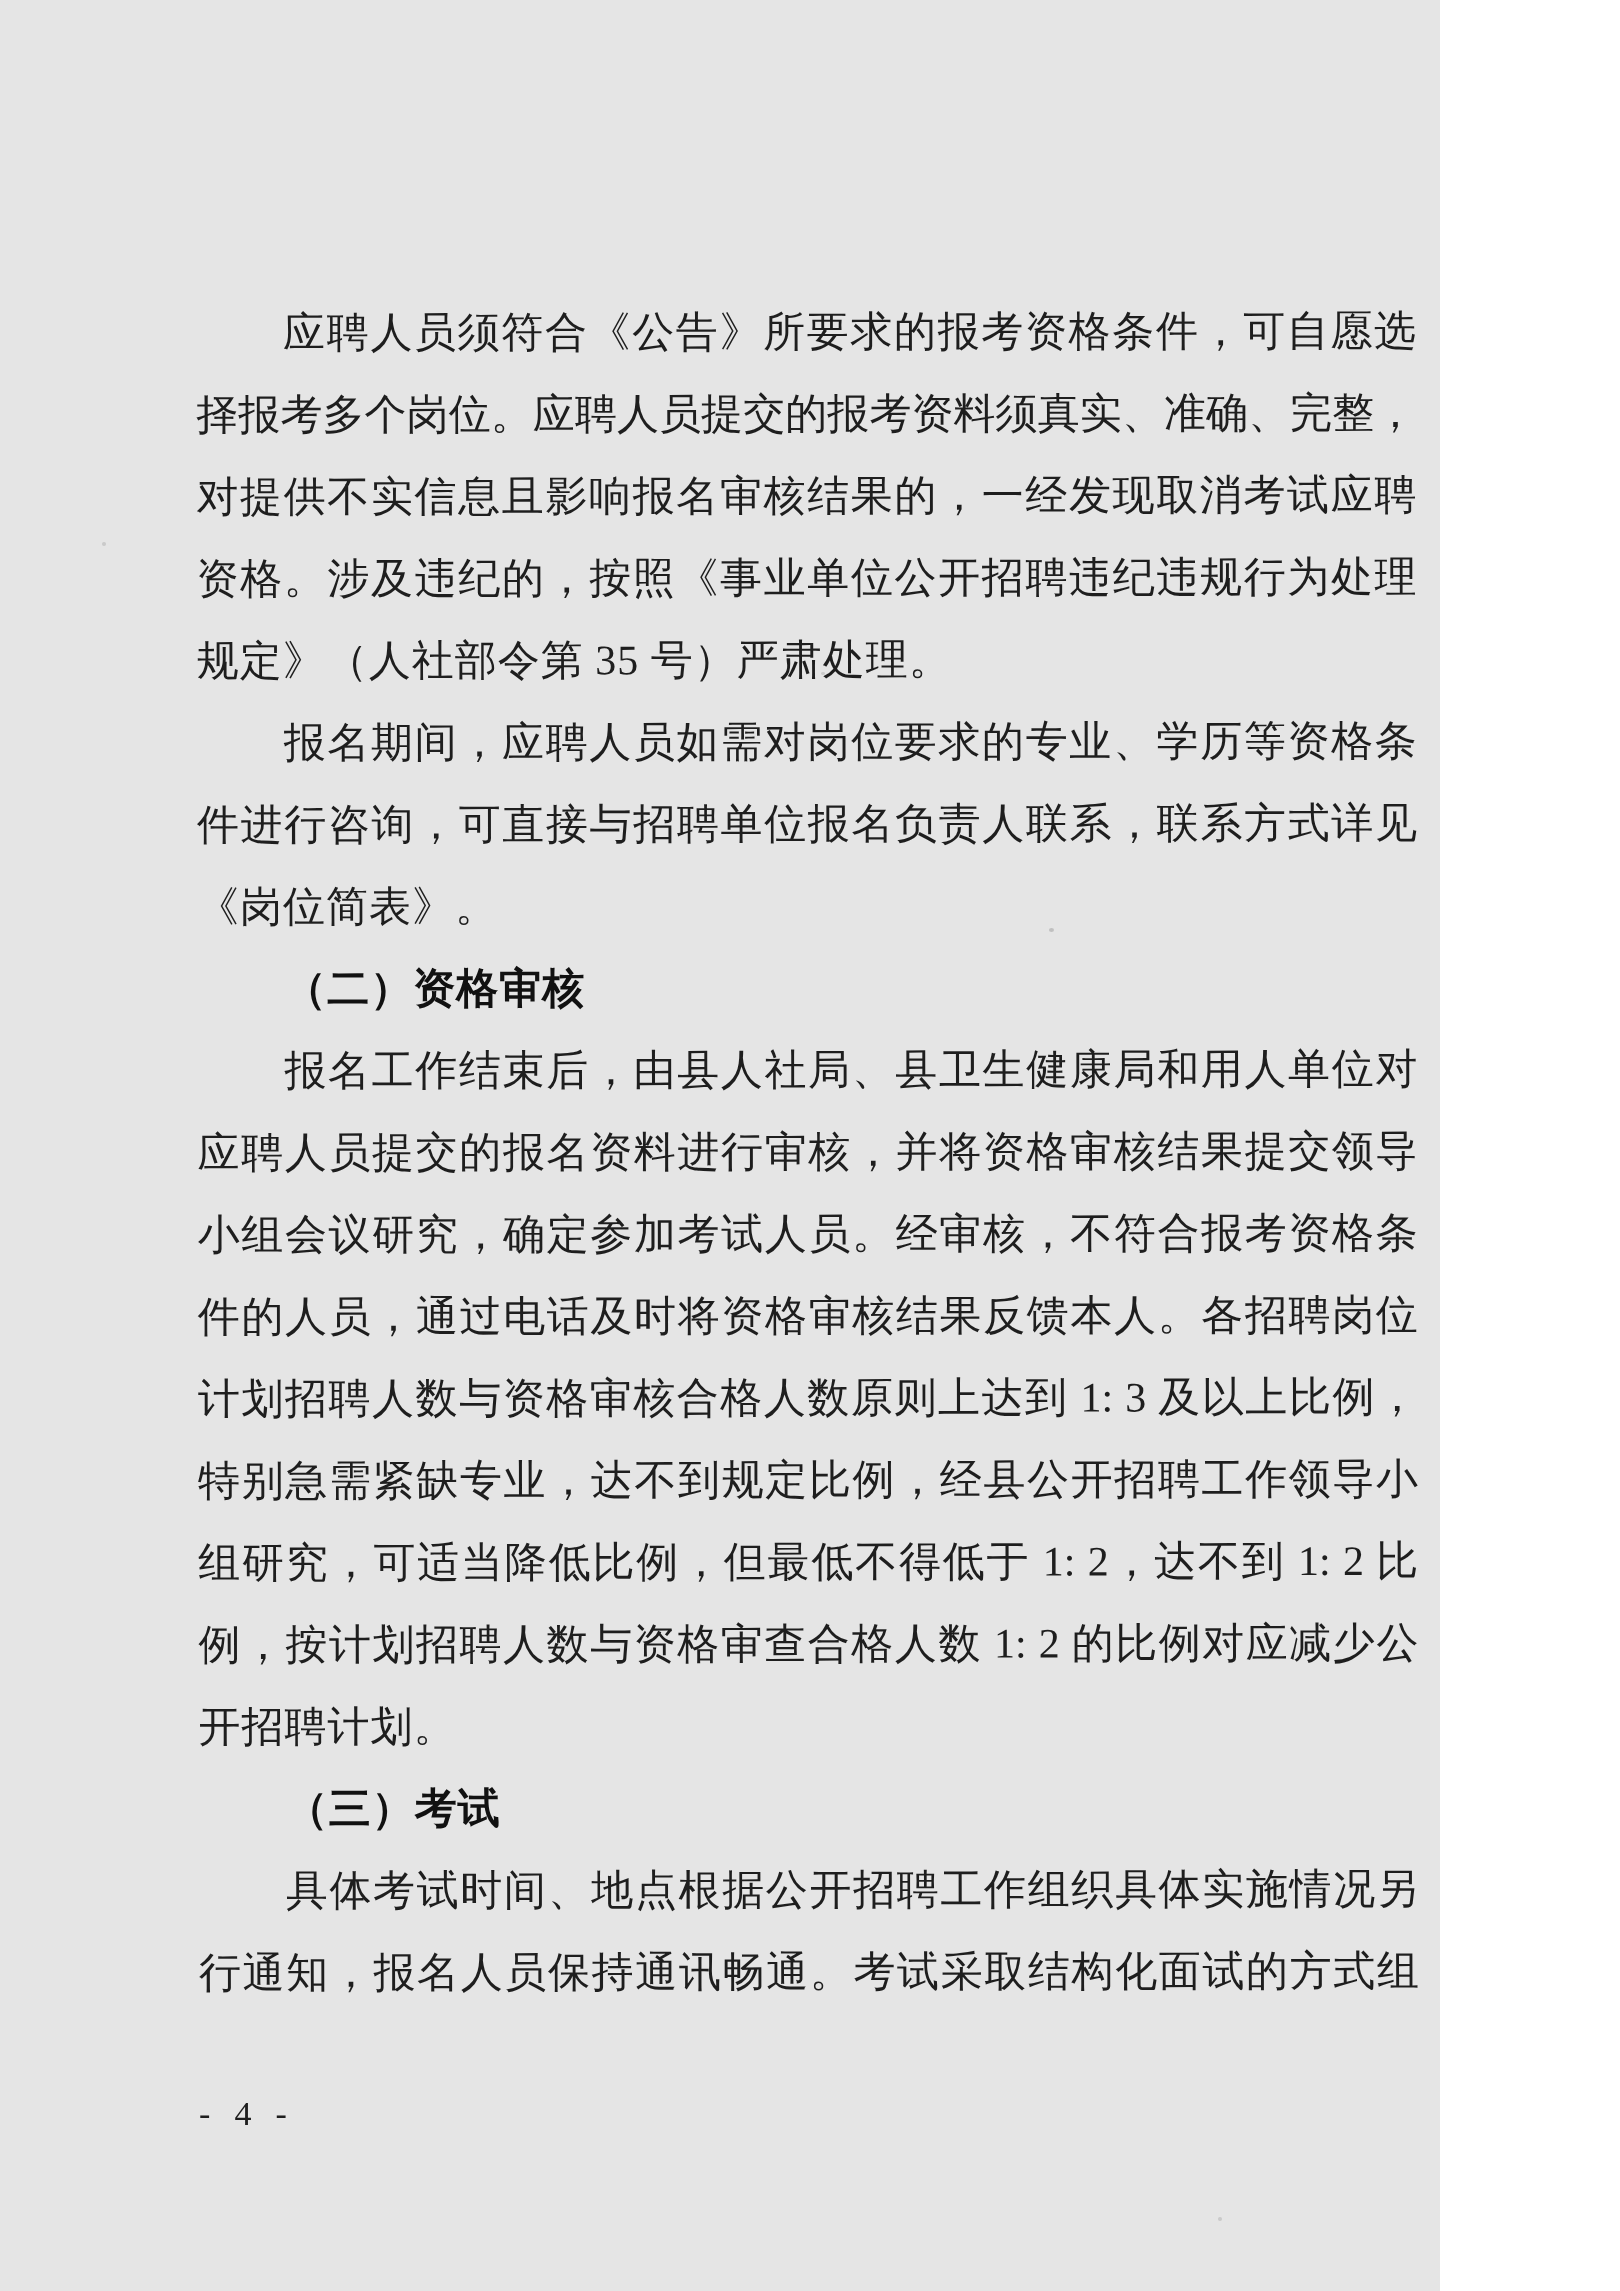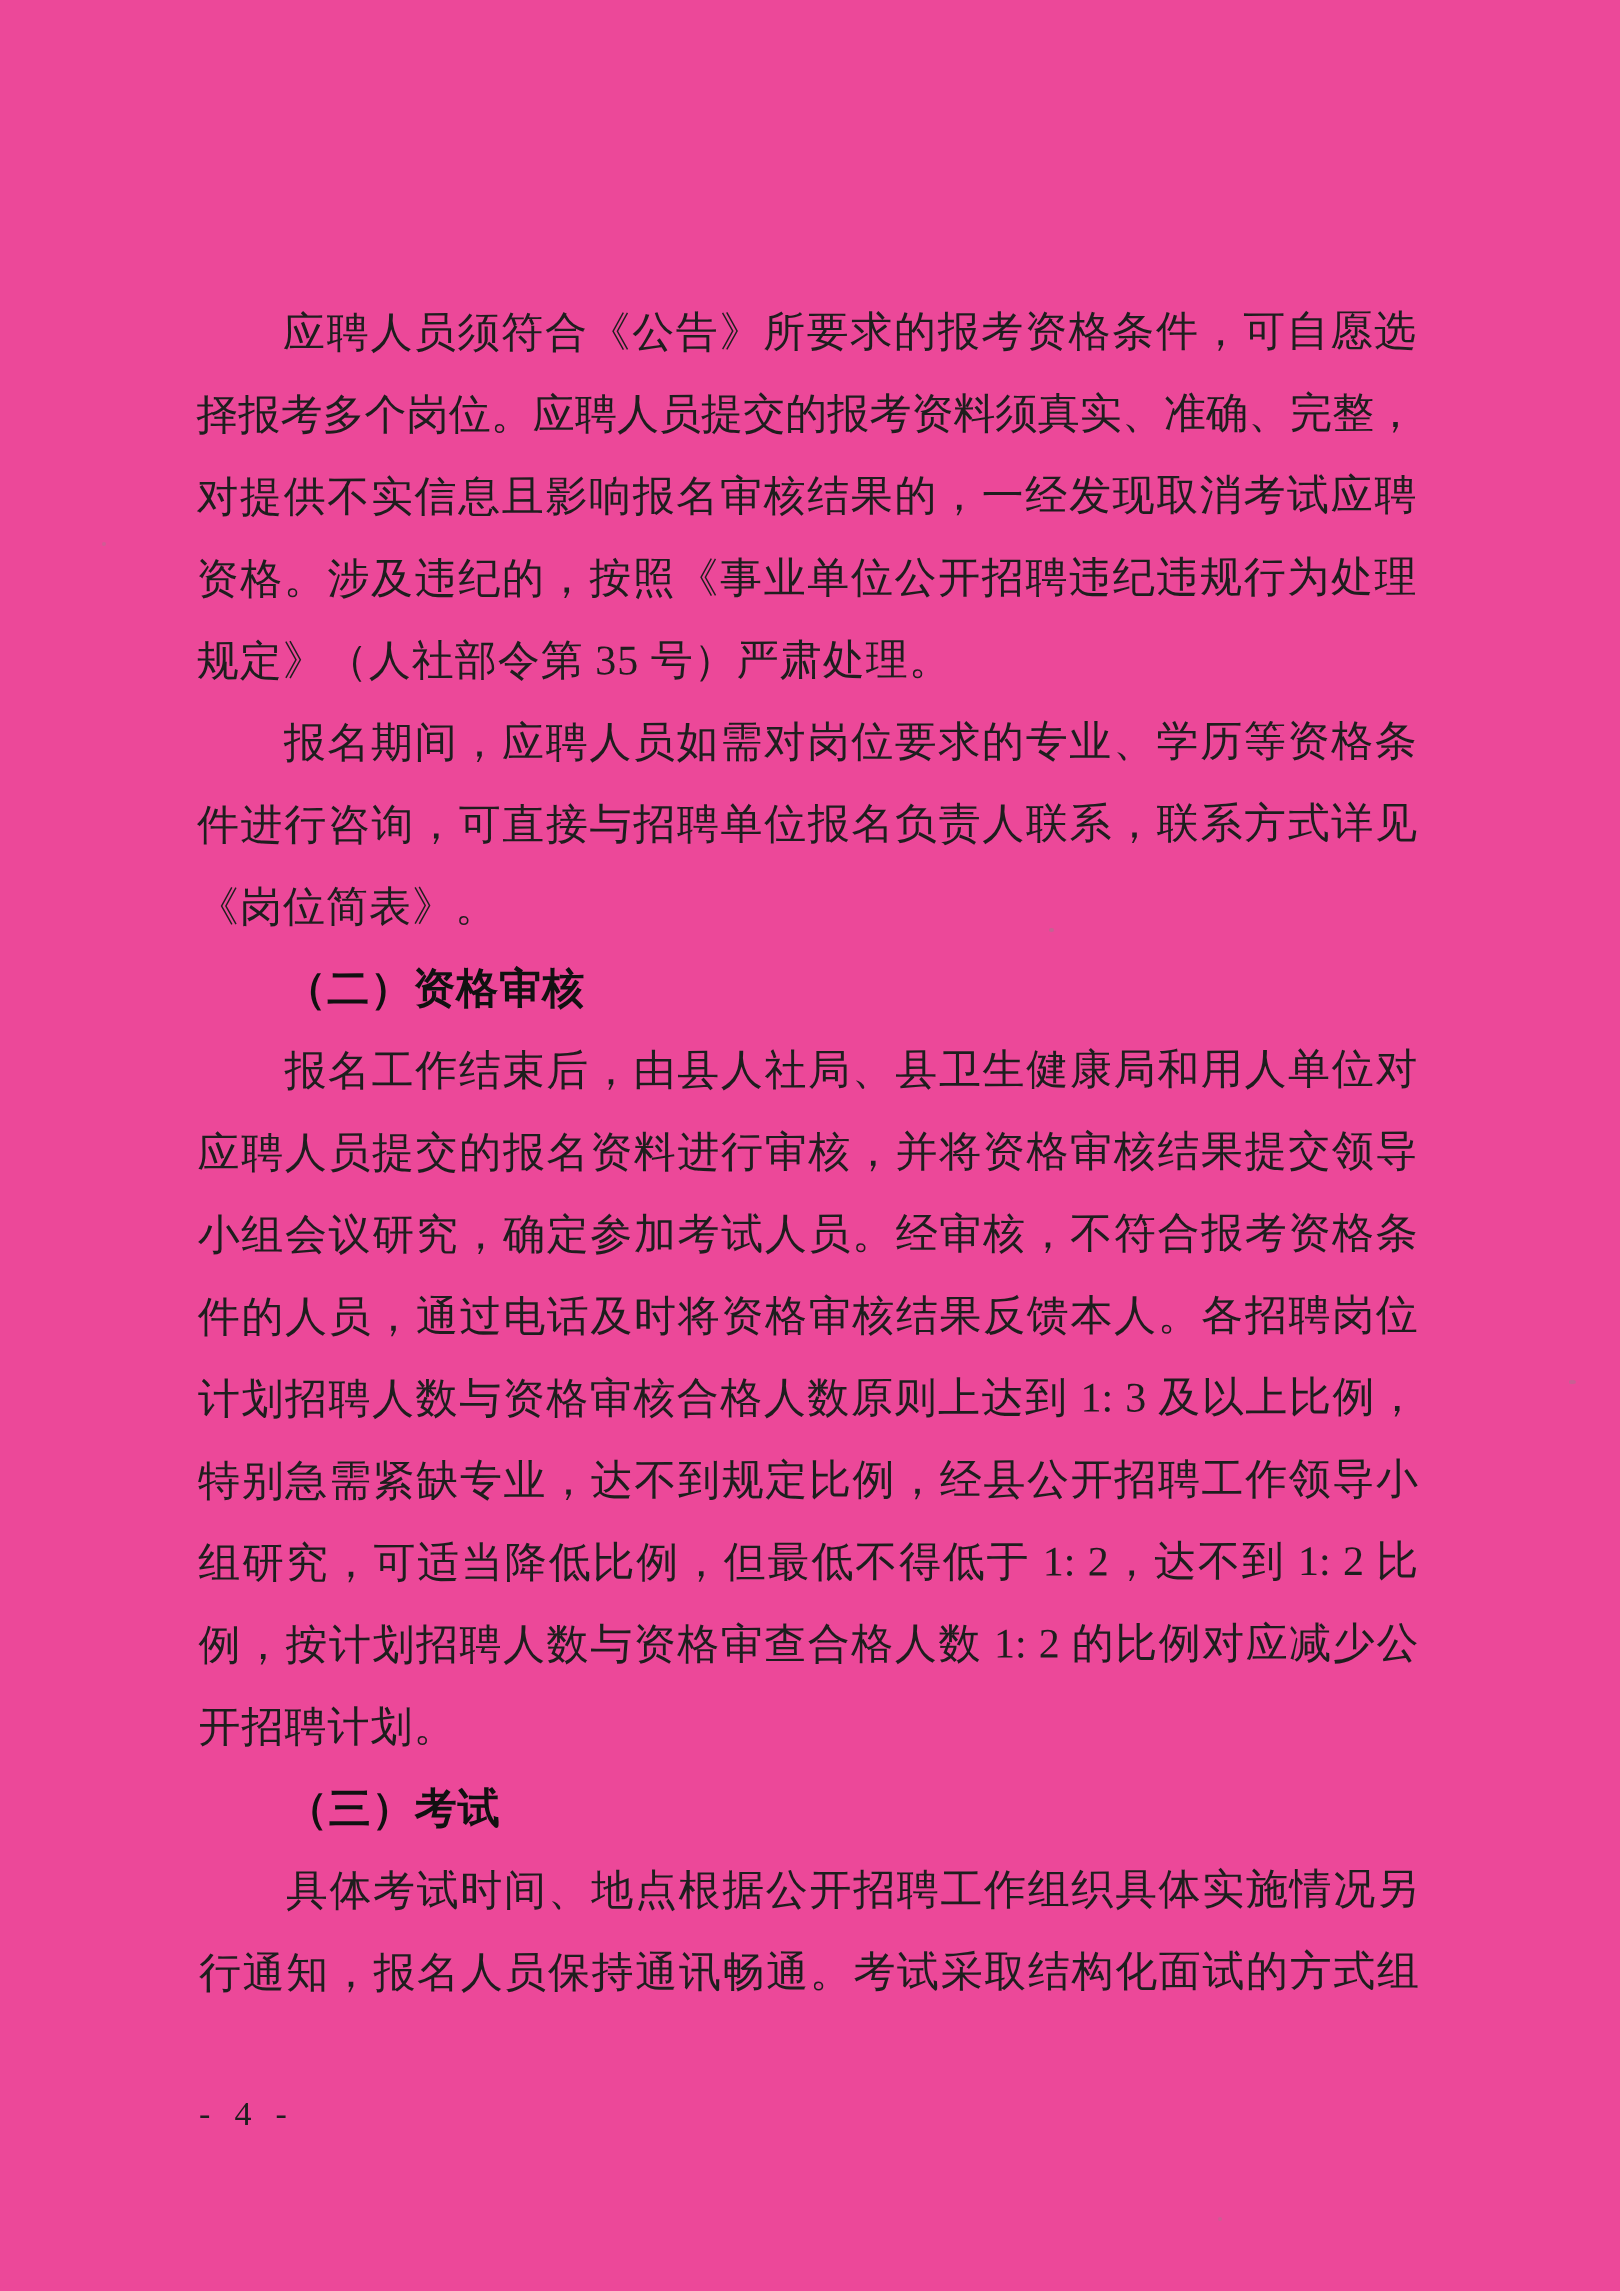--- a/index.html
+++ b/index.html
@@ -2,23 +2,23 @@
 <html><head>
 <meta charset="utf-8">
 <style>
   html, body {
     margin: 0;
     padding: 0;
     background: #ffffff;
   }
   .page {
     position: relative;
-    width: 1620px;
+    width: 1440px;
     height: 2292px;
-    background: #ec4899;
+    background: #e5e5e5;
     overflow: hidden;
     font-family: "Liberation Serif", "DejaVu Serif", serif;
   }
   .text-block {
     position: absolute;
     left: 196px;
     top: 292px;
     width: 1220px;
     transform: rotate(-0.1deg);
     transform-origin: 0 0;

